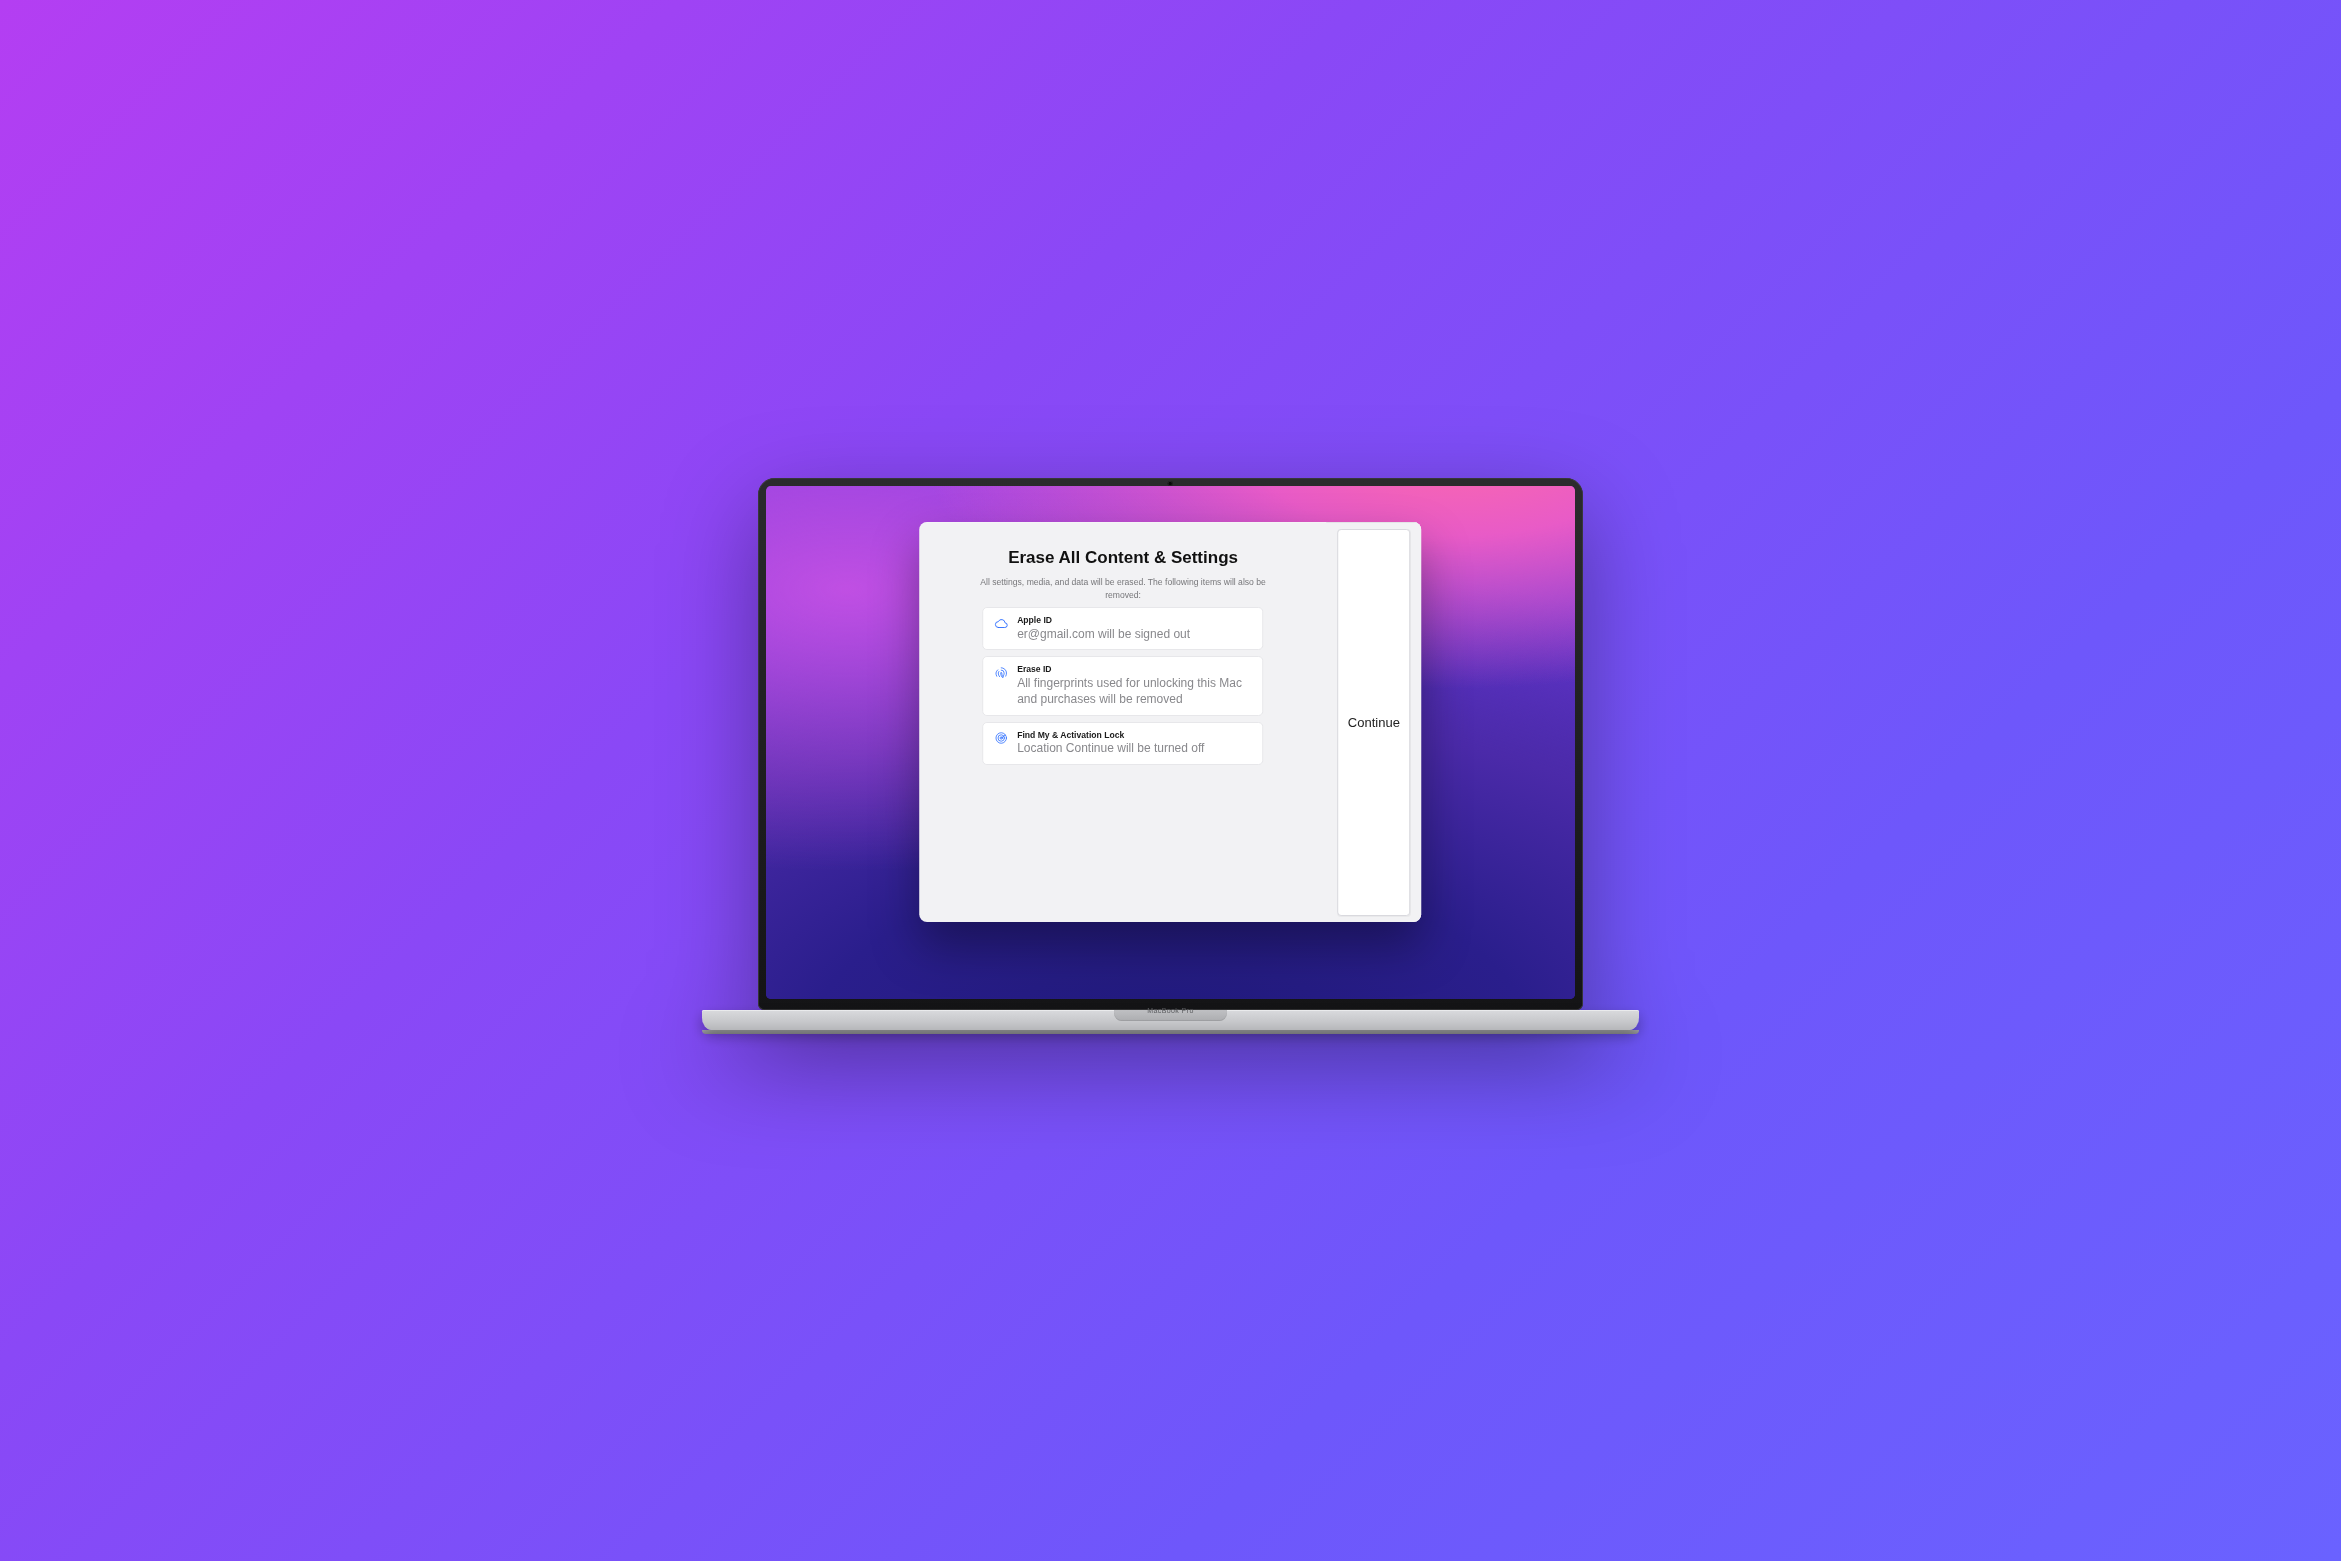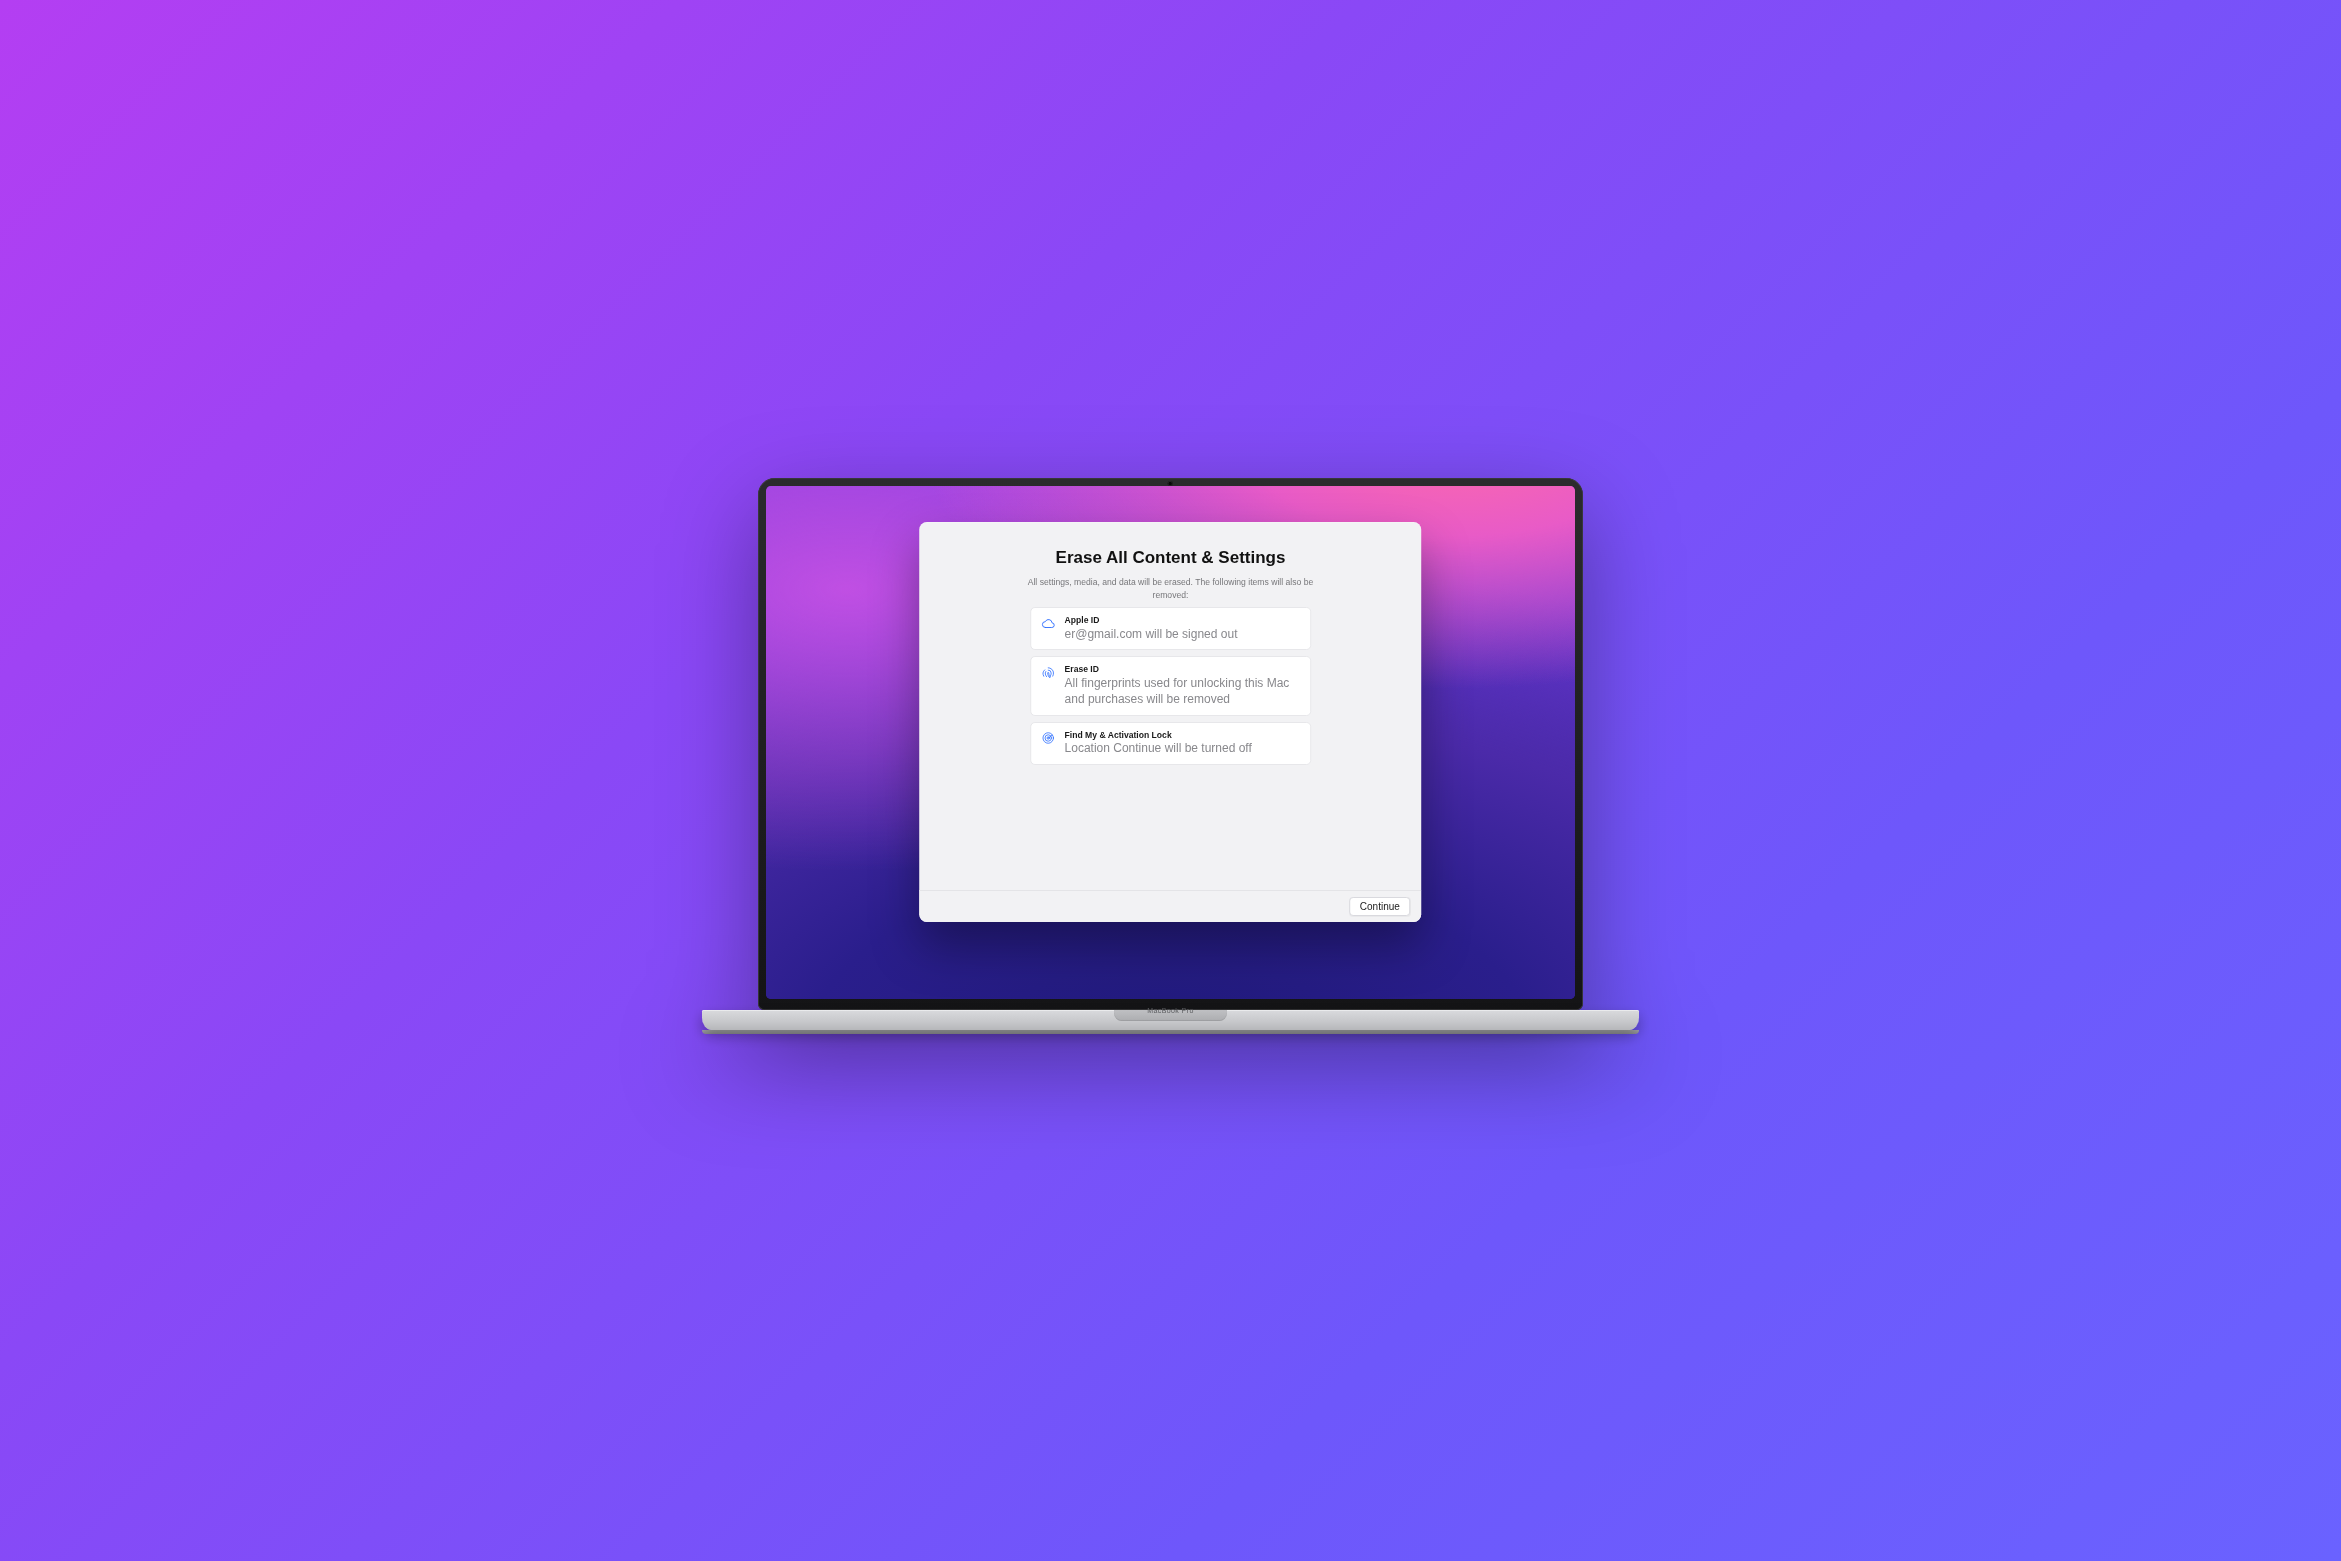--- a/index.html
+++ b/index.html
@@ -78,21 +78,21 @@
       position: absolute;
       top: 7%;
       left: 50%;
       transform: translateX(-50%);
       width: 62%;
       height: 78%;
       background: #f2f2f4;
       border-radius: 7.8px;
       box-shadow: 0 23.4px 47px rgba(0,0,0,.35), 0 0.8px 0 rgba(255,255,255,.3) inset;
       display: flex;
-      flex-direction: column;
+      flex-direction: row;
       overflow: hidden;
     }
 
     .dialog-body {
       flex: 1;
       padding: 26.5px 31px 7.8px;
       overflow: auto;
     }
 
     .dialog-title {
@@ -161,21 +161,21 @@
       padding: 6.2px 11px;
       display: flex;
       justify-content: flex-end;
       background: #f2f2f4;
     }
 
     .btn {
       background: #ffffff;
       border: 0.8px solid #d9d9de;
       border-radius: 3.9px;
-      font-size: 10px;
+      font-size: 13px;
       color: #222;
       padding: 3.1px 9.4px;
       cursor: pointer;
       box-shadow: 0 0.8px 0.8px rgba(0,0,0,.04);
     }
 
     .base {
       position: relative;
       width: 100%;
       height: 3.2%;

